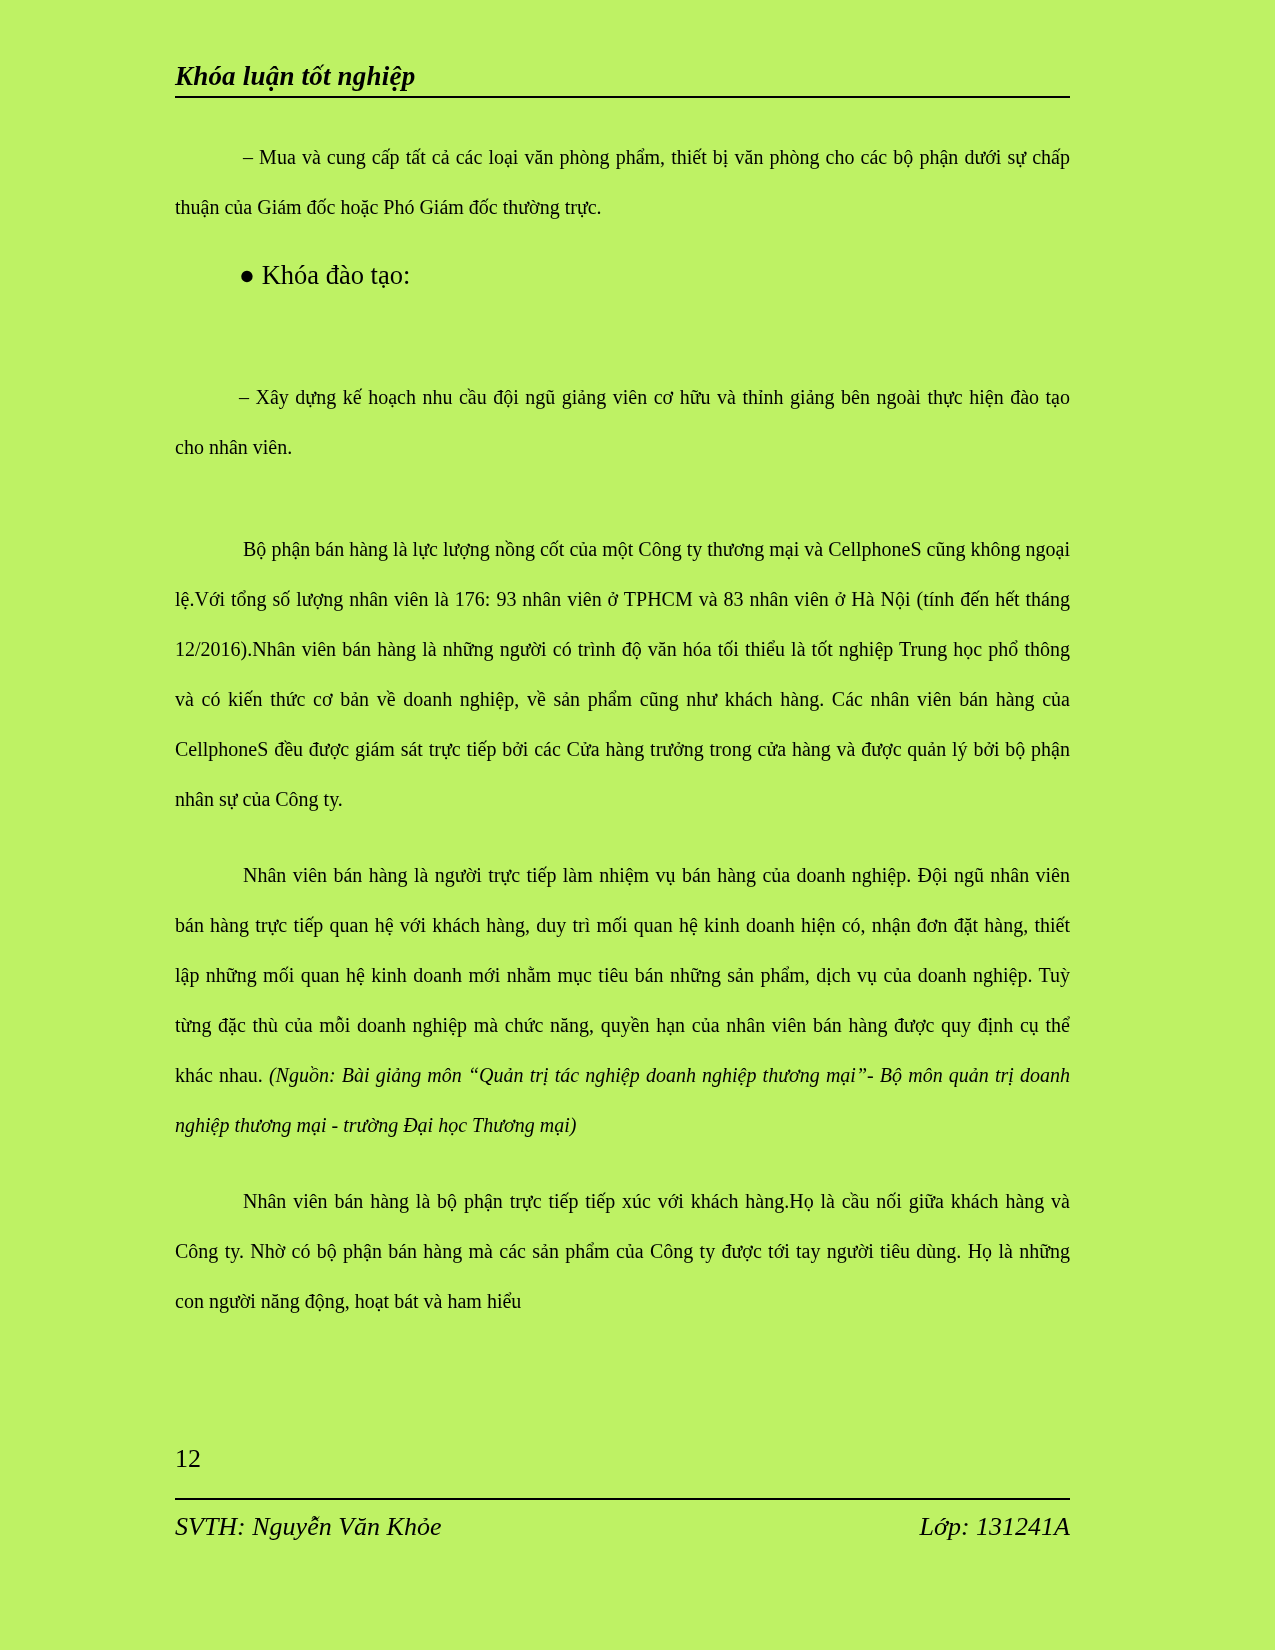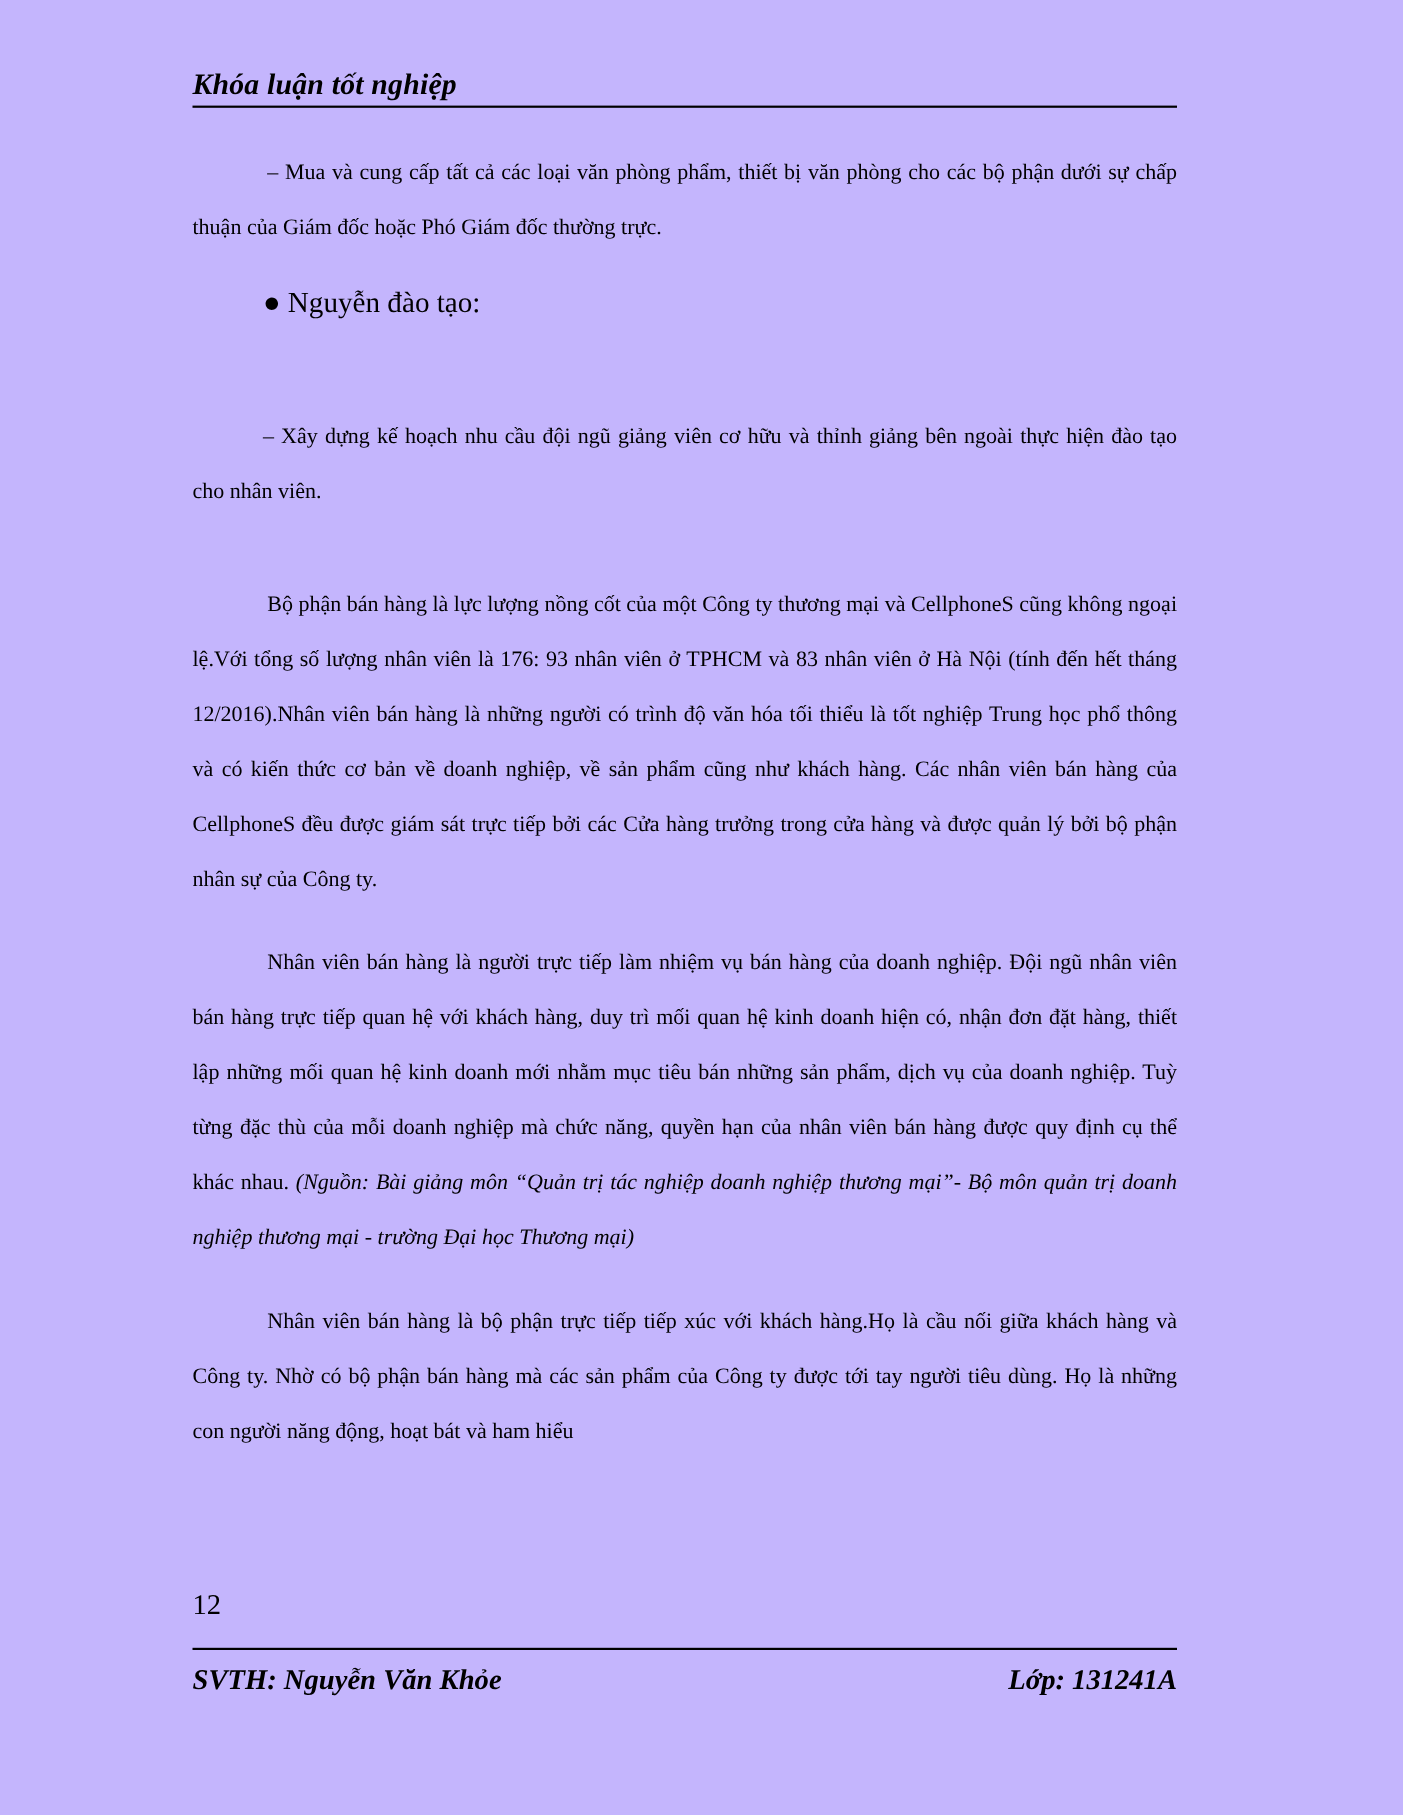--- a/index.html
+++ b/index.html
@@ -4,21 +4,21 @@
 <style>
   html, body {
     margin: 0;
     padding: 0;
     background: #ffffff;
   }
   .page {
     position: relative;
     width: 1275px;
     height: 1650px;
-    background: #c4b5fd;
+    background: #bef264;
     box-sizing: border-box;
     font-family: "Liberation Serif", "DejaVu Serif", serif;
     color: #000000;
     overflow: hidden;
   }
 
   
   .header {
     position: absolute;
     left: 175px;
@@ -104,41 +104,41 @@
   .footer-rule {
     border-bottom: 2.2px solid #000;
     width: 100%;
   }
   .footer-row {
     display: flex;
     justify-content: space-between;
     align-items: baseline;
     margin-top: 12px;
     font-size: 26px;
-    font-weight: bold;
+    font-weight: normal;
     font-style: italic;
   }
 </style>
 </head>
 <body>
 
 <div class="page">
 
   <div class="header">
     <div class="header-title">Khóa luận tốt nghiệp</div>
     <div class="header-rule"></div>
   </div>
 
   <div class="body">
 
     <p class="indent blk">– Mua và cung cấp tất cả các loại văn phòng phẩm, thiết bị văn phòng cho các bộ phận dưới sự chấp thuận của Giám đốc hoặc Phó Giám đốc thường trực.</p>
 
     <div class="gap-sm"></div>
 
-    <div class="bullet-line">● Nguyễn đào tạo:</div>
+    <div class="bullet-line">● Khóa đào tạo:</div>
 
     <div class="gap-sm"></div>
 
 
     <div class="gap-sm"></div>
 
 
     <div class="gap-sm"></div>
 
 

